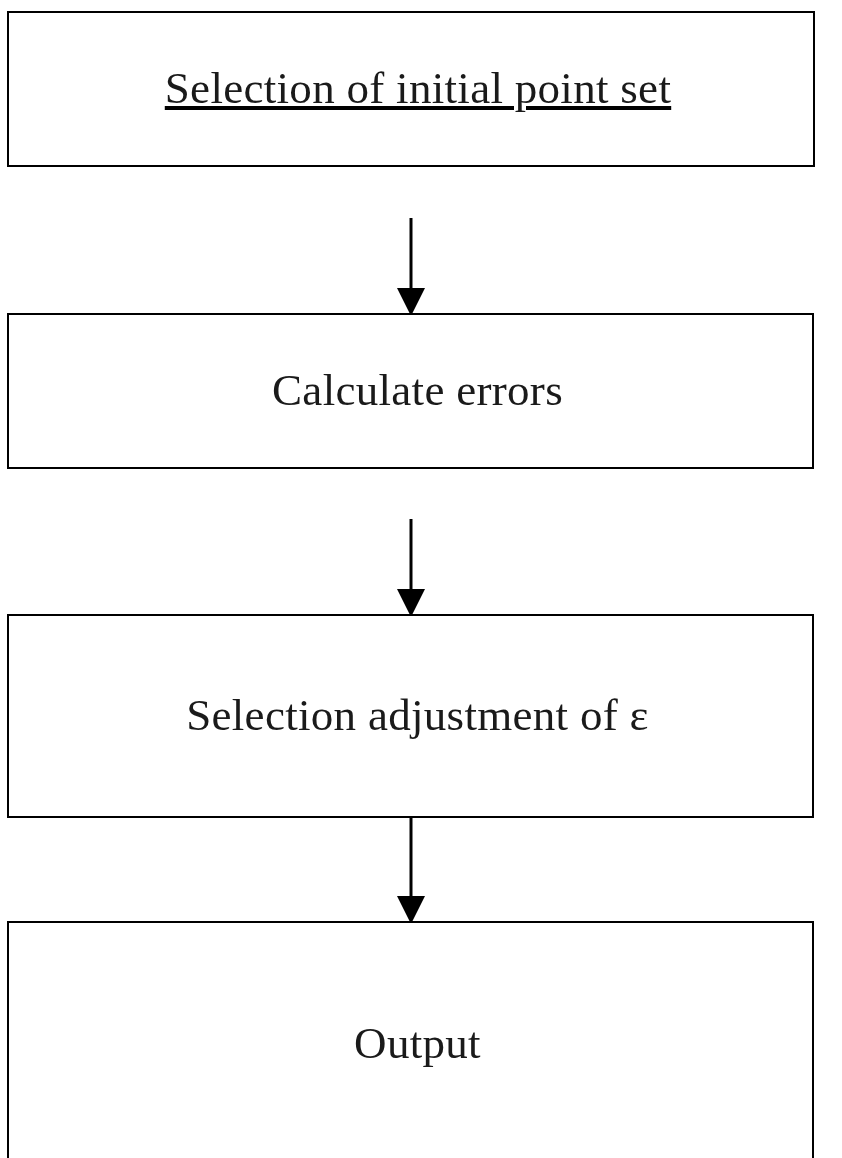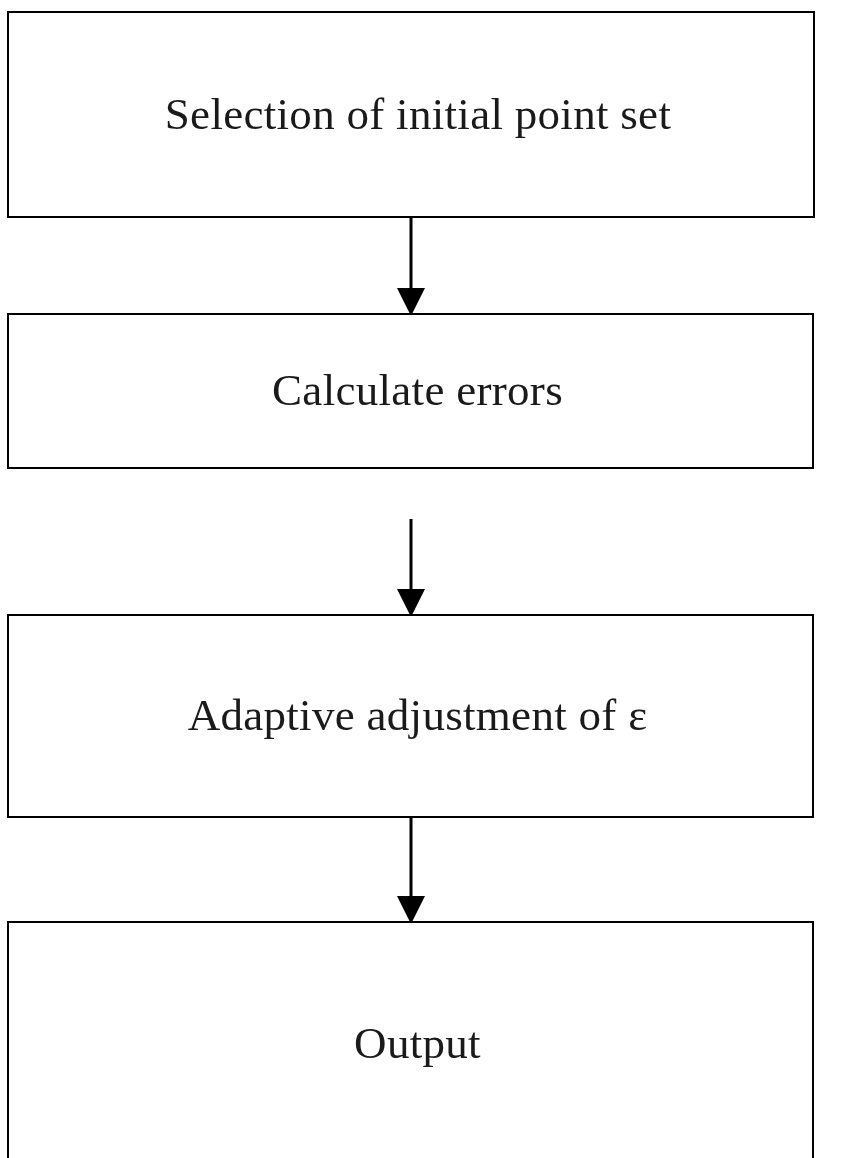--- a/index.html
+++ b/index.html
@@ -44,21 +44,21 @@
   .connector svg {
     display: block;
     overflow: visible;
   }
 </style>
 </head>
 <body>
 
 <div id="canvas">
 
-  <div class="node" id="node-1" style="left: 7px; top: 11px; width: 808px; height: 207px;">
+  <div class="node" id="node-1" style="left: 7px; top: 11px; width: 808px; height: 156px; text-decoration: underline;">
     <span class="node-label">Selection of initial point set</span>
   </div>
 
   <div class="connector" id="edge-1" style="left: 391px; top: 218px; height: 95px;">
     <svg width="40" height="95" viewBox="0 0 40 95" aria-hidden="true">
       <line x1="20" y1="0" x2="20" y2="74" stroke="#000000" stroke-width="3"></line>
       <polygon points="6,70 34,70 20,98" fill="#000000"></polygon>
     </svg>
   </div>
 
@@ -67,21 +67,21 @@
   </div>
 
   <div class="connector" id="edge-2" style="left: 391px; top: 519px; height: 95px;">
     <svg width="40" height="95" viewBox="0 0 40 95" aria-hidden="true">
       <line x1="20" y1="0" x2="20" y2="74" stroke="#000000" stroke-width="3"></line>
       <polygon points="6,70 34,70 20,98" fill="#000000"></polygon>
     </svg>
   </div>
 
   <div class="node" id="node-3" style="left: 7px; top: 614px; width: 807px; height: 204px;">
-    <span class="node-label">Adaptive adjustment of ε</span>
+    <span class="node-label">Selection adjustment of ε</span>
   </div>
 
   <div class="connector" id="edge-3" style="left: 391px; top: 818px; height: 103px;">
     <svg width="40" height="103" viewBox="0 0 40 103" aria-hidden="true">
       <line x1="20" y1="0" x2="20" y2="82" stroke="#000000" stroke-width="3"></line>
       <polygon points="6,78 34,78 20,106" fill="#000000"></polygon>
     </svg>
   </div>
 
   <div class="node" id="node-4" style="left: 7px; top: 921px; width: 807px; height: 246px;">

